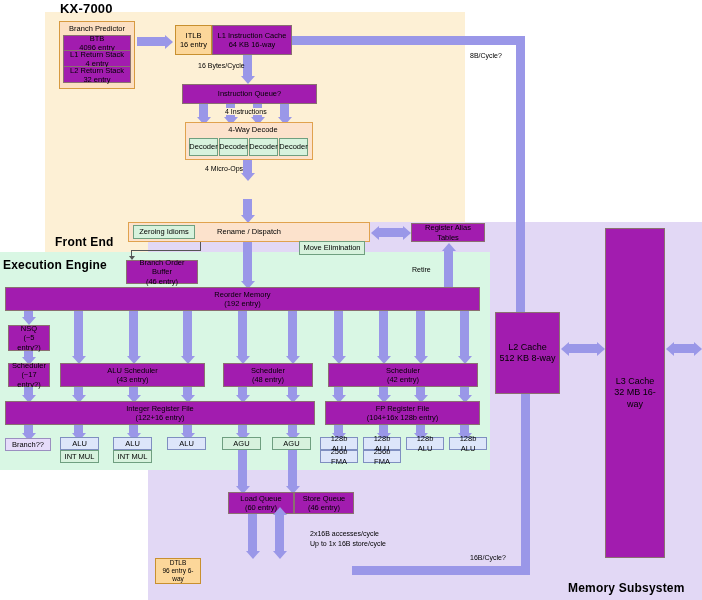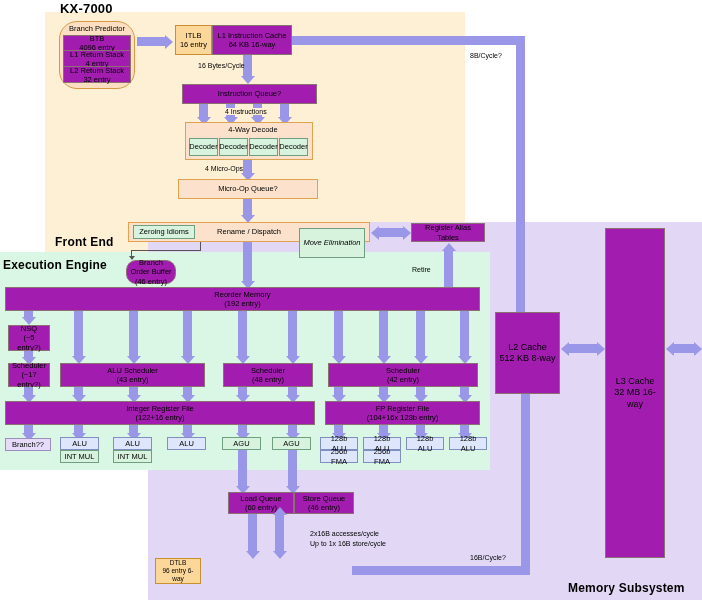--- a/index.html
+++ b/index.html
@@ -58,21 +58,21 @@
   <div class="title" style="left:568px;top:581px;font-size:12px;">Memory Subsystem</div>
 
   <div class="ar" style="left:290px;top:36px;width:235px;height:9px;"></div>
   <div class="ar" style="left:516px;top:36px;width:9px;height:300px;"></div>
   <div class="lbl" style="left:470px;top:52px;">8B/Cycle?</div>
 
   <div class="ar" style="left:352px;top:566px;width:178px;height:9px;"></div>
   <div class="ar" style="left:521px;top:372px;width:9px;height:200px;"></div>
   <div class="lbl" style="left:470px;top:554px;">16B/Cycle?</div>
 
-  <div class="blk peachbox" style="left:59px;top:21px;width:76px;height:68px;justify-content:flex-start;padding-top:2px;border-radius:18px;">
+  <div class="blk peachbox" style="left:59px;top:21px;width:76px;height:68px;justify-content:flex-start;padding-top:2px;">
     <div style="margin-bottom:2px;">Branch Predictor</div>
     <div class="blk pink" style="position:static;width:68px;height:16px;margin-bottom:0px;">
       <div>BTB</div>
       <div>4096 entry</div>
     </div>
     <div class="blk pink" style="position:static;width:68px;height:16px;border-top:none;">
       <div>L1 Return Stack</div>
       <div>4 entry</div>
     </div>
     <div class="blk pink" style="position:static;width:68px;height:16px;border-top:none;">
@@ -127,51 +127,48 @@
       </div>
     <div class="blk green" style="position:static;width:29px;height:18px;">
       <span>Decoder</span>
       </div>
   </div>
 
   <div class="ar" style="left:243px;top:160px;width:9px;height:14px;"></div>
   <div class="ahead ad" style="left:240.5px;top:173px;"></div>
   <div class="lbl" style="left:205px;top:165px;">4 Micro-Ops</div>
 
-  <div class="blk peachlight" style="left:178px;top:179px;width:140px;height:20px;">
-    <div>Micro-Op Queue?</div>
-  </div>
 
   <div class="ar" style="left:243px;top:199px;width:9px;height:16px;"></div>
   <div class="ahead ad" style="left:240.5px;top:215px;"></div>
 
   <div class="blk peachlight" style="left:128px;top:222px;width:242px;height:20px;justify-content:center;">
     <div>Rename / Dispatch</div>
   </div>
   <div class="blk green" style="left:133px;top:225px;width:62px;height:14px;">
     <div>Zeroing Idioms</div>
   </div>
-  <div class="blk green" style="left:299px;top:228px;width:66px;height:30px;font-style:italic;">
+  <div class="blk green" style="left:299px;top:241px;width:66px;height:14px;">
     <div>Move Elimination</div>
   </div>
 
   <div class="ar" style="left:379px;top:228px;width:24px;height:9px;"></div>
   <div class="ahead arr" style="left:403px;top:225.5px;"></div>
   <div class="ahead al" style="left:371px;top:225.5px;"></div>
 
   <div class="blk pink" style="left:411px;top:223px;width:74px;height:19px;">
     <div>Register Alias Tables</div>
   </div>
 
   <div class="thin" style="left:131px;top:250px;width:70px;height:1px;"></div>
   <div class="thin" style="left:200px;top:242px;width:1px;height:9px;"></div>
   <div class="thin" style="left:131px;top:250px;width:1px;height:7px;"></div>
   <div class="thinhead" style="left:128.5px;top:256px;"></div>
 
-  <div class="blk pink" style="left:126px;top:260px;width:50px;height:24px;border-radius:10px;">
+  <div class="blk pink" style="left:126px;top:260px;width:72px;height:24px;">
     <div>Branch Order Buffer</div>
     <div>(46 entry)</div>
   </div>
 
   <div class="ar" style="left:243px;top:242px;width:9px;height:40px;"></div>
   <div class="ahead ad" style="left:240.5px;top:281px;"></div>
 
   <div class="ar" style="left:444px;top:250px;width:9px;height:40px;"></div>
   <div class="ahead au" style="left:441.5px;top:243px;"></div>
   <div class="lbl" style="left:412px;top:266px;">Retire</div>

